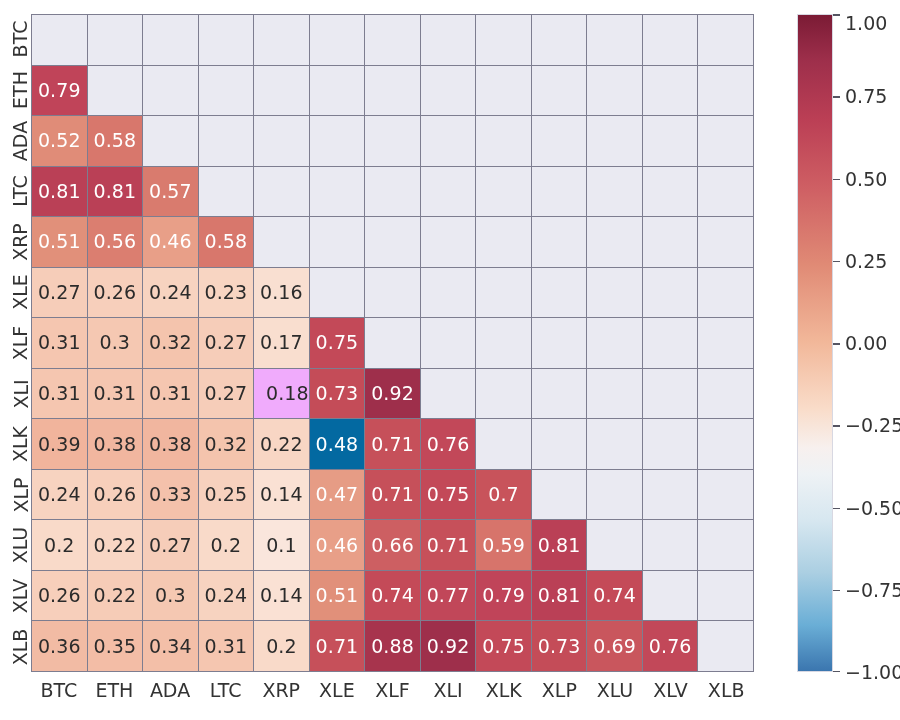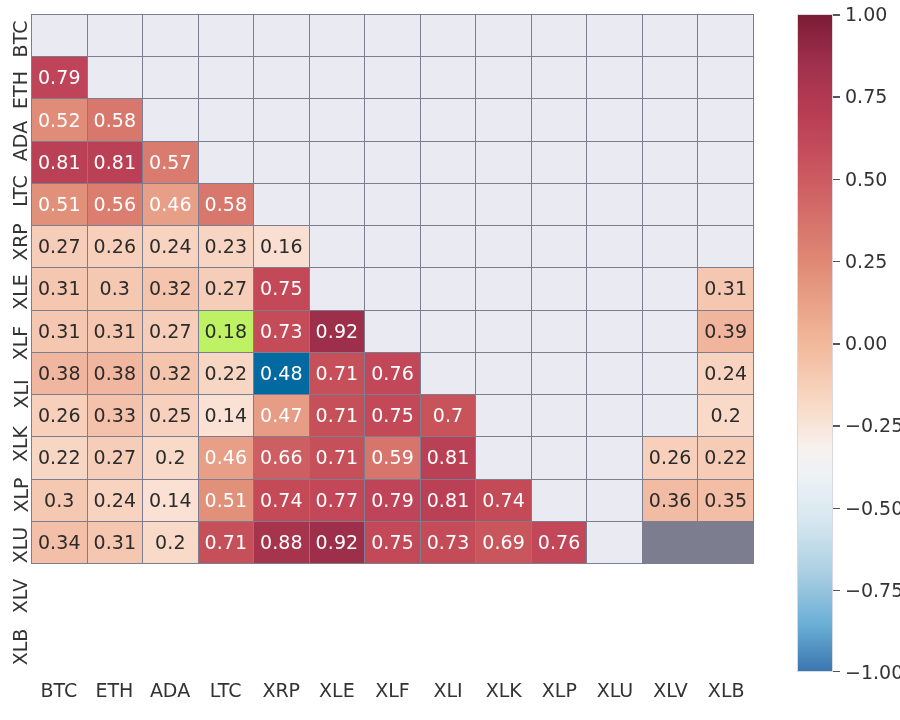--- a/index.html
+++ b/index.html
@@ -18,21 +18,21 @@
     position: absolute;
     inset: 0;
   }
 
   
   #heatmap {
     position: absolute;
     left: 31px;
     top: 14px;
     width: 723px;
-    height: 550px;
+    height: 658px;
     display: grid;
     background: #7d7d90;
     gap: 1px;
     padding: 1px;
     box-sizing: border-box;
   }
   .cell {
     position: relative;
     display: flex;
     align-items: center;
@@ -293,20 +293,23 @@
       </div>
       <div class="cell" style="background: rgb(245, 200, 178);">
         <span>0.3</span>
       </div>
       <div class="cell" style="background: rgb(244, 196, 173);">
         <span>0.32</span>
       </div>
       <div class="cell" style="background: rgb(246, 205, 185);">
         <span>0.27</span>
       </div>
+      <div class="cell" style="background: rgb(249, 222, 207);">
+        <span>0.17</span>
+      </div>
       <div class="cell light-text" style="background: rgb(195, 73, 88);">
         <span>0.75</span>
       </div>
       <div class="cell empty" style="background: rgb(234, 234, 242);"></div>
       <div class="cell empty" style="background: rgb(234, 234, 242);"></div>
       <div class="cell empty" style="background: rgb(234, 234, 242);"></div>
       <div class="cell empty" style="background: rgb(234, 234, 242);"></div>
       <div class="cell empty" style="background: rgb(234, 234, 242);"></div>
       <div class="cell empty" style="background: rgb(234, 234, 242);"></div>
       <div class="cell empty" style="background: rgb(234, 234, 242);"></div>
@@ -315,21 +318,21 @@
       </div>
       <div class="cell" style="background: rgb(245, 198, 176);">
         <span>0.31</span>
       </div>
       <div class="cell" style="background: rgb(245, 198, 176);">
         <span>0.31</span>
       </div>
       <div class="cell" style="background: rgb(246, 205, 185);">
         <span>0.27</span>
       </div>
-      <div class="cell" style="background: #bef264;">
+      <div class="cell" style="background: #f0abfc; justify-content: flex-end;">
         <span>0.18</span>
       </div>
       <div class="cell light-text" style="background: rgb(196, 76, 88);">
         <span>0.73</span>
       </div>
       <div class="cell light-text" style="background: rgb(158, 47, 75);">
         <span>0.92</span>
       </div>
       <div class="cell empty" style="background: rgb(234, 234, 242);"></div>
       <div class="cell empty" style="background: rgb(234, 234, 242);"></div>
@@ -401,20 +404,23 @@
         <span>0.2</span>
       </div>
       <div class="cell" style="background: rgb(248, 214, 196);">
         <span>0.22</span>
       </div>
       <div class="cell" style="background: rgb(246, 205, 185);">
         <span>0.27</span>
       </div>
       <div class="cell" style="background: rgb(249, 218, 201);">
         <span>0.2</span>
+      </div>
+      <div class="cell" style="background: rgb(250, 230, 220);">
+        <span>0.1</span>
       </div>
       <div class="cell light-text" style="background: rgb(232, 159, 136);">
         <span>0.46</span>
       </div>
       <div class="cell light-text" style="background: rgb(205, 95, 98);">
         <span>0.66</span>
       </div>
       <div class="cell light-text" style="background: rgb(198, 80, 90);">
         <span>0.71</span>
       </div>
@@ -513,21 +519,21 @@
       <div class="xlabel">XLK</div>
       <div class="xlabel">XLP</div>
       <div class="xlabel">XLU</div>
       <div class="xlabel">XLV</div>
       <div class="xlabel">XLB</div>
     </div>
 
   <div id="colorbar-wrap">
     <div id="colorbar-gradient"></div>
   <div class="cb-tick" style="top: 0px;"></div>
-      <div class="cb-tick-label" style="top: 0px;">1.00</div>
+      <div class="cb-tick-label" style="top: 9px;">1.00</div>
       <div class="cb-tick" style="top: 82.25px;"></div>
       <div class="cb-tick-label" style="top: 82.25px;">0.75</div>
       <div class="cb-tick" style="top: 164.5px;"></div>
       <div class="cb-tick-label" style="top: 164.5px; text-align: right;">0.50</div>
       <div class="cb-tick" style="top: 246.75px;"></div>
       <div class="cb-tick-label" style="top: 246.75px;">0.25</div>
       <div class="cb-tick" style="top: 329px;"></div>
       <div class="cb-tick-label" style="top: 329px;">0.00</div>
       <div class="cb-tick" style="top: 411.25px;"></div>
       <div class="cb-tick-label" style="top: 411.25px;">−0.25</div>

